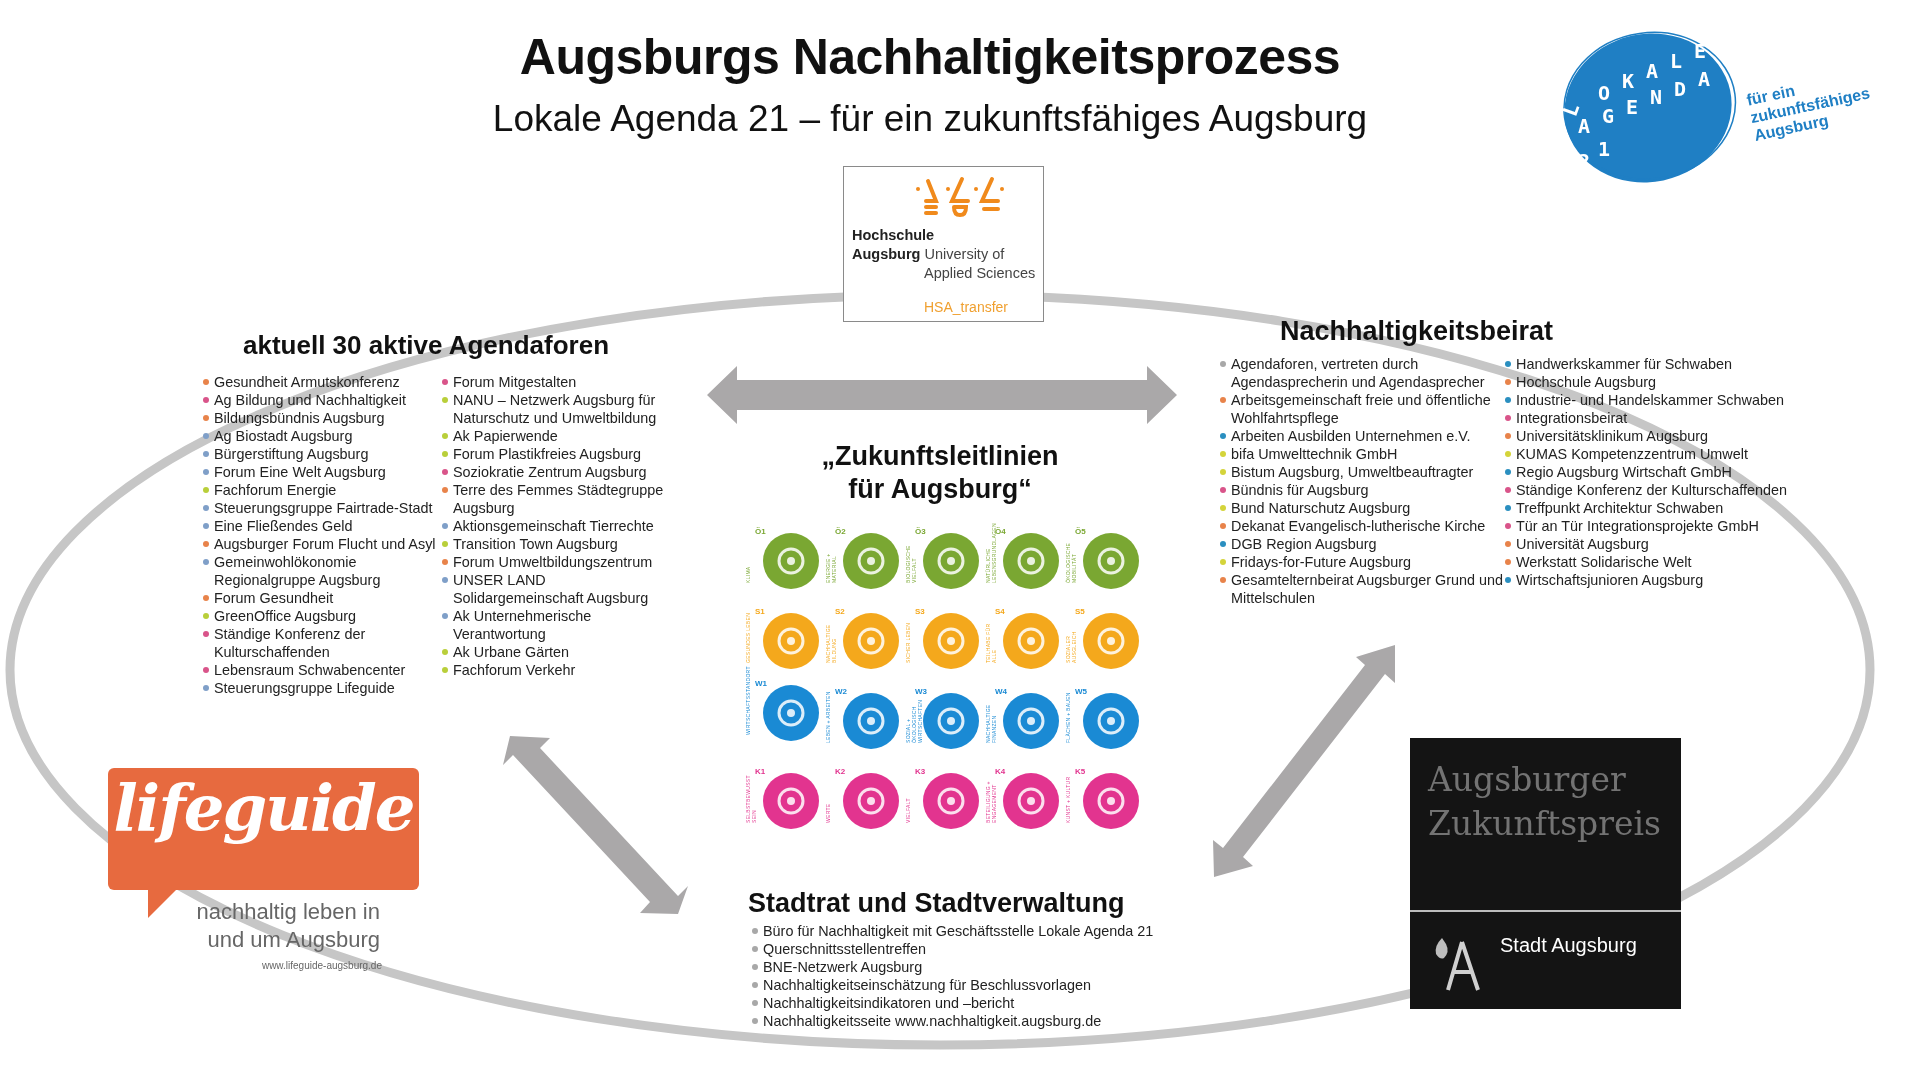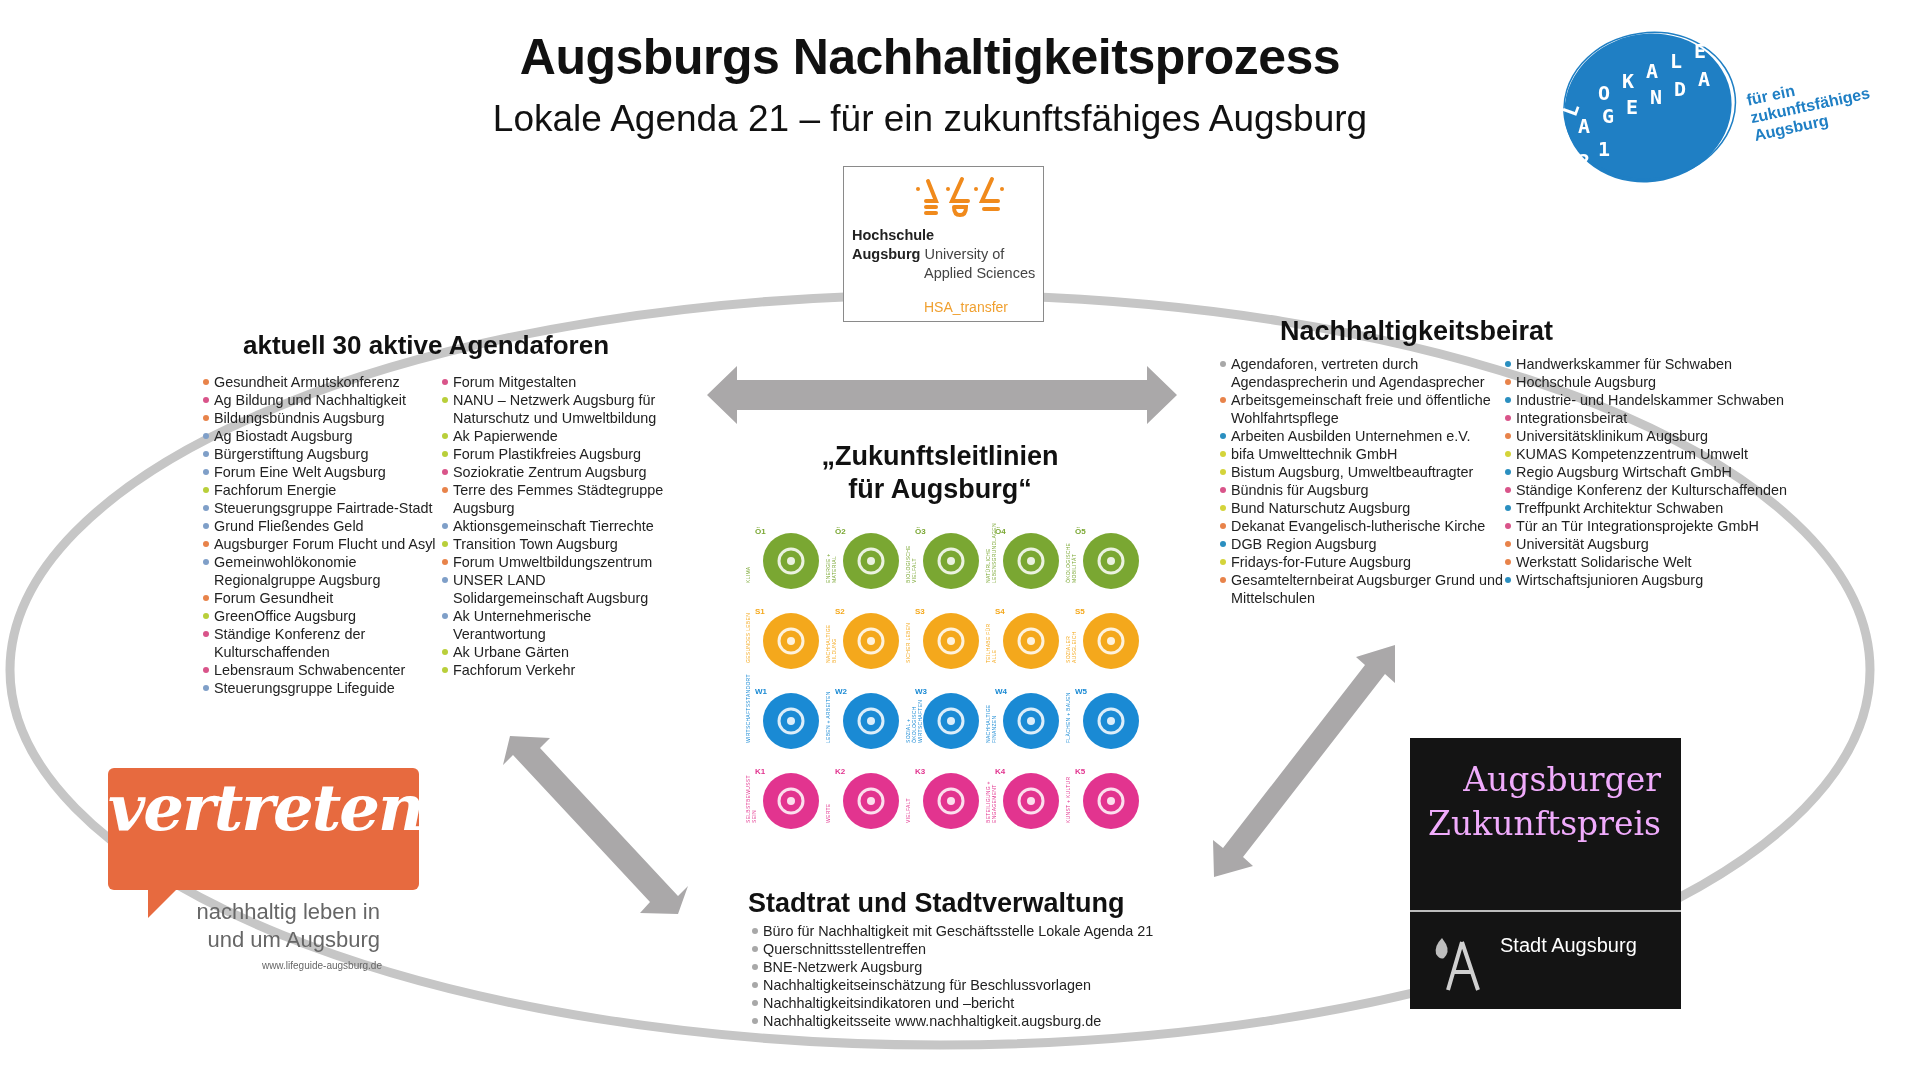--- a/index.html
+++ b/index.html
@@ -22,21 +22,21 @@
   .icon-code { position:absolute; font-size:8px; font-weight:bold; }
   .icon-label { position:absolute; font-size:5px; writing-mode:vertical-rl; transform:rotate(180deg); letter-spacing:0.3px; }
   .lifeguide-box { left:108px; top:768px; width:311px; height:122px; background:#e76a3f; border-radius:6px; }
   .lifeguide-word { left:108px; top:770px; width:311px; text-align:center; font-family:"DejaVu Serif", serif; font-style:italic; font-weight:bold; font-size:64px; color:#fff; letter-spacing:-2px; }
   .lg-tail { left:148px; top:888px; width:0; height:0; border-left:0 solid transparent; border-right:30px solid transparent; border-top:30px solid #e76a3f; }
   .lg-tag { left:170px; top:898px; width:250px; text-align:right; font-size:22px; line-height:28px; color:#666; }
   .lg-url { left:170px; top:960px; width:212px; text-align:right; font-size:10px; color:#666; }
   .prize { left:1410px; top:738px; width:271px; height:271px; background:#141414; }
   .prize .top { position:absolute; left:0; top:0; width:271px; height:171px; }
   .prize .line { position:absolute; left:0; top:172px; width:271px; height:2px; background:#bdbdbd; }
-  .prize .pt { position:absolute; right:20px; top:20px; text-align:right; font-family:"DejaVu Serif", serif; font-size:33px; line-height:44px; color:#f0abfc; }
+  .prize .pt { position:absolute; right:20px; top:20px; font-family:"DejaVu Serif", serif; font-size:33px; line-height:44px; color:#737373; }
   .prize .stadt { position:absolute; left:90px; top:196px; font-size:20px; color:#fff; }
   .la21-text { left:1745px; top:92px; font-size:16px; line-height:18px; color:#1f7fc4; font-weight:bold; transform:rotate(-12deg); transform-origin:left top; }
 </style>
 </head>
 <body>
 
 <svg id="bg-svg" viewBox="0 0 1920 1080">
   <ellipse cx="940" cy="670" rx="930" ry="375" fill="none" stroke="#c6c6c6" stroke-width="9"></ellipse>
 
   <g fill="#aaa8a9">
@@ -111,21 +111,21 @@
 <div class="abs h2" style="left:243px; top:330px; font-size:26px;">aktuell 30 aktive Agendaforen</div>
 <ul class="abs blist" id="af-col1" style="left:203px; top:373px; width:240px;">
     <li><span class="dot" style="background: rgb(232, 131, 74);"></span><span>Gesundheit Armutskonferenz</span></li>
     <li><span class="dot" style="background: rgb(217, 84, 138);"></span><span>Ag Bildung und Nachhaltigkeit</span></li>
     <li><span class="dot" style="background: rgb(232, 131, 74);"></span><span>Bildungsbündnis Augsburg</span></li>
     <li><span class="dot" style="background: rgb(127, 159, 200);"></span><span>Ag Biostadt Augsburg</span></li>
     <li><span class="dot" style="background: rgb(127, 159, 200);"></span><span>Bürgerstiftung Augsburg</span></li>
     <li><span class="dot" style="background: rgb(127, 159, 200);"></span><span>Forum Eine Welt Augsburg</span></li>
     <li><span class="dot" style="background: rgb(185, 207, 58);"></span><span>Fachforum Energie</span></li>
     <li><span class="dot" style="background: rgb(127, 159, 200);"></span><span>Steuerungsgruppe Fairtrade-Stadt</span></li>
-    <li><span class="dot" style="background: rgb(127, 159, 200);"></span><span>Grund Fließendes Geld</span></li>
+    <li><span class="dot" style="background: rgb(127, 159, 200);"></span><span>Eine Fließendes Geld</span></li>
     <li><span class="dot" style="background: rgb(232, 131, 74);"></span><span>Augsburger Forum Flucht und Asyl</span></li>
     <li><span class="dot" style="background: rgb(127, 159, 200);"></span><span>Gemeinwohlökonomie Regionalgruppe Augsburg</span></li>
     <li><span class="dot" style="background: rgb(232, 131, 74);"></span><span>Forum Gesundheit</span></li>
     <li><span class="dot" style="background: rgb(185, 207, 58);"></span><span>GreenOffice Augsburg</span></li>
     <li><span class="dot" style="background: rgb(217, 84, 138);"></span><span>Ständige Konferenz der Kulturschaffenden</span></li>
     <li><span class="dot" style="background: rgb(217, 84, 138);"></span><span>Lebensraum Schwabencenter</span></li>
     <li><span class="dot" style="background: rgb(127, 159, 200);"></span><span>Steuerungsgruppe Lifeguide</span></li>
   </ul>
 <ul class="abs blist" id="af-col2" style="left:442px; top:373px; width:230px;">
     <li><span class="dot" style="background: rgb(217, 84, 138);"></span><span>Forum Mitgestalten</span></li>
@@ -251,21 +251,21 @@
         </svg></div>
     </div>
     <div class="abs" style="left: 320px; top: 80px; width: 78px; height: 78px;">
       <div class="icon-label" style="left: 0px; top: 4px; height: 54px; color: rgb(244, 168, 28);">SOZIALER AUSGLEICH</div>
       <div class="icon-code" style="left: 10px; top: 2px; color: rgb(244, 168, 28);">S5</div>
       <div class="icon" style="left: 18px; top: 8px; background: rgb(244, 168, 28);"><svg width="56" height="56" viewBox="0 0 56 56">
           <circle cx="28" cy="28" r="12" fill="none" stroke="#fff" stroke-width="3" opacity="0.85"></circle>
           <circle cx="28" cy="28" r="4" fill="#fff" opacity="0.85"></circle>
         </svg></div>
     </div>
-    <div class="abs" style="left: 0px; top: 160px; width: 78px; height: 78px;">
+    <div class="abs" style="left: 0px; top: 152px; width: 78px; height: 78px;">
       <div class="icon-label" style="left: 0px; top: 4px; height: 54px; color: rgb(26, 138, 212);">WIRTSCHAFTSSTANDORT</div>
       <div class="icon-code" style="left: 10px; top: 2px; color: rgb(26, 138, 212);">W1</div>
       <div class="icon" style="left: 18px; top: 8px; background: rgb(26, 138, 212);"><svg width="56" height="56" viewBox="0 0 56 56">
           <circle cx="28" cy="28" r="12" fill="none" stroke="#fff" stroke-width="3" opacity="0.85"></circle>
           <circle cx="28" cy="28" r="4" fill="#fff" opacity="0.85"></circle>
         </svg></div>
     </div>
     <div class="abs" style="left: 80px; top: 160px; width: 78px; height: 78px;">
       <div class="icon-label" style="left: 0px; top: 4px; height: 54px; color: rgb(26, 138, 212);">LEBEN + ARBEITEN</div>
       <div class="icon-code" style="left: 10px; top: 2px; color: rgb(26, 138, 212);">W2</div>
@@ -345,21 +345,21 @@
     <li><span class="dot" style="background: rgb(168, 168, 168);"></span><span>Büro für Nachhaltigkeit mit Geschäftsstelle Lokale Agenda 21</span></li>
     <li><span class="dot" style="background: rgb(168, 168, 168);"></span><span>Querschnittsstellentreffen</span></li>
     <li><span class="dot" style="background: rgb(168, 168, 168);"></span><span>BNE-Netzwerk Augsburg</span></li>
     <li><span class="dot" style="background: rgb(168, 168, 168);"></span><span>Nachhaltigkeitseinschätzung für Beschlussvorlagen</span></li>
     <li><span class="dot" style="background: rgb(168, 168, 168);"></span><span>Nachhaltigkeitsindikatoren und –bericht</span></li>
     <li><span class="dot" style="background: rgb(168, 168, 168);"></span><span>Nachhaltigkeitsseite www.nachhaltigkeit.augsburg.de</span></li>
   </ul>
 
 <div class="abs lifeguide-box"></div>
 <div class="abs lg-tail"></div>
-<div class="abs lifeguide-word">vertreten</div>
+<div class="abs lifeguide-word">lifeguide</div>
 <div class="abs lg-tag" style="width:210px;">
   <div>nachhaltig leben in</div>
   <div>und um Augsburg</div>
 </div>
 <div class="abs lg-url">www.lifeguide-augsburg.de</div>
 
 <div class="abs prize">
   <div class="top">
     <div class="pt">
       <div>Augsburger</div>

